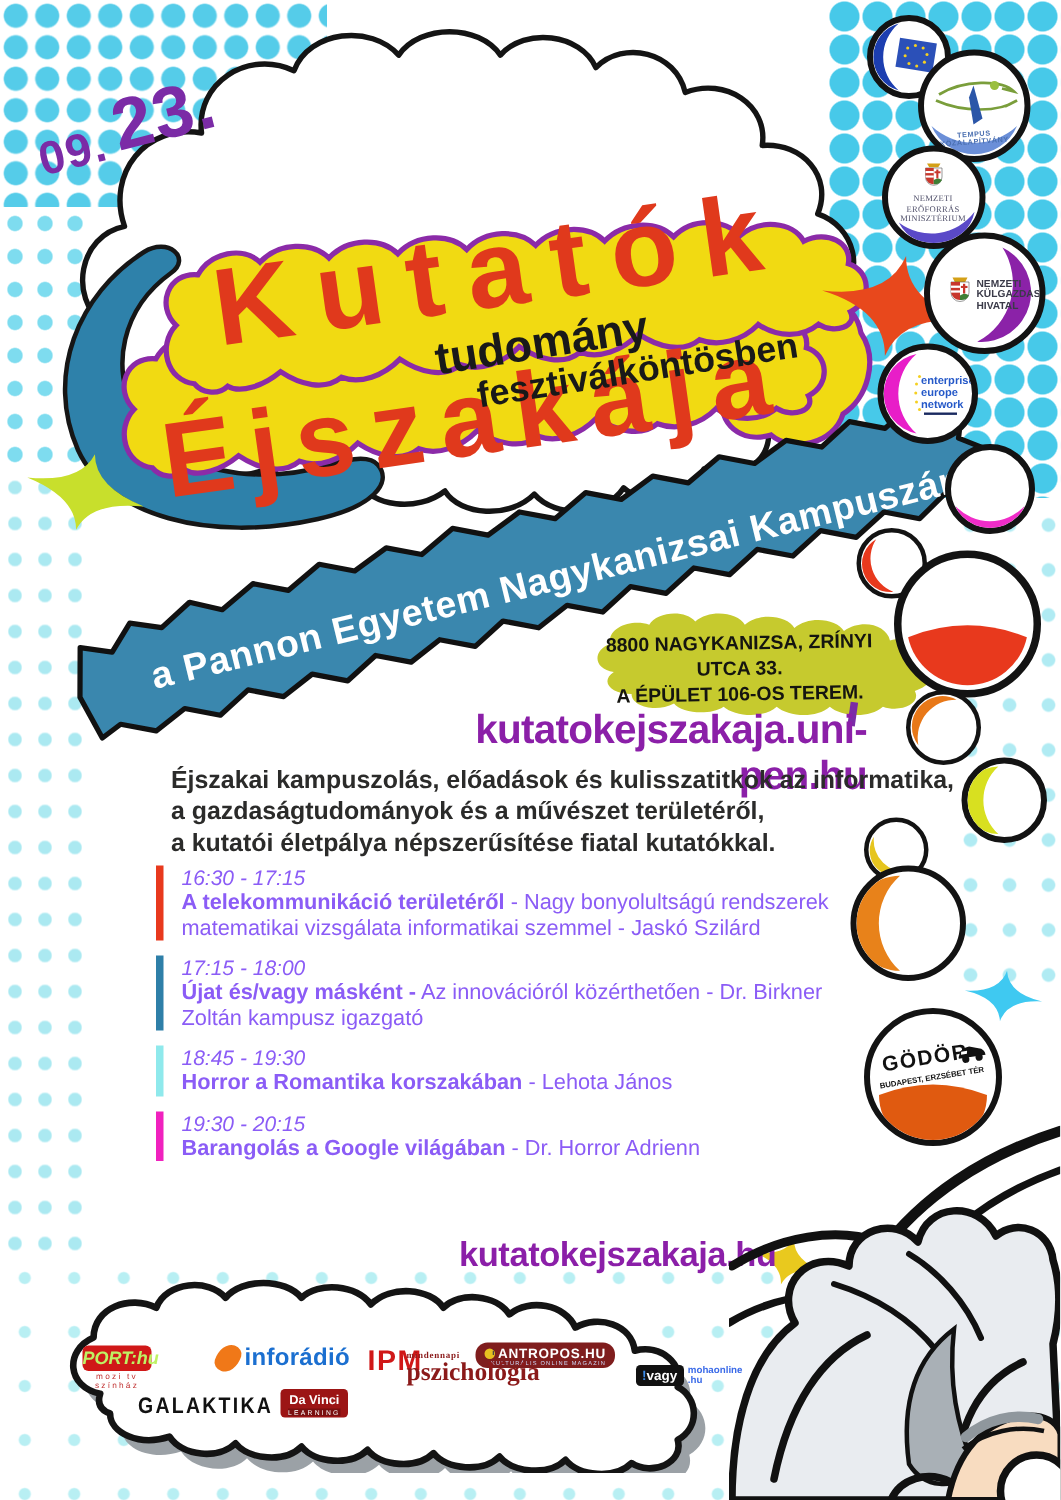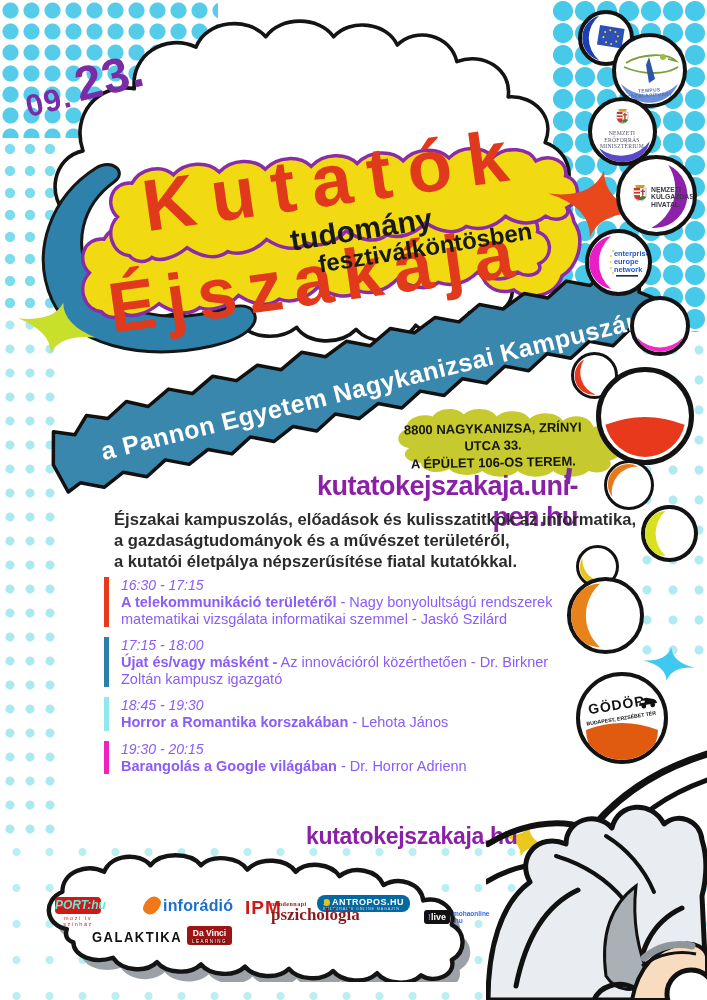--- a/index.html
+++ b/index.html
@@ -52,28 +52,28 @@
   .ptext{position:absolute;z-index:2;}
   .tempus-label{left:0;top:51px;width:100%;text-align:center;font-size:4.8px;font-weight:700;
                 color:#4a6fb0;letter-spacing:.4px;transform:rotate(-4deg);}
   .nefmi-label{left:2px;top:29px;width:56px;text-align:center;font-family:"Liberation Serif",serif;
                font-size:5.7px;line-height:6.6px;color:#50506a;letter-spacing:.2px;}
   .nkh-label{left:31px;top:27px;width:42px;font-size:6.8px;line-height:7.4px;font-weight:700;color:#3a3a48;}
   .een-label{left:25px;top:17px;width:34px;font-size:7.4px;line-height:7.8px;font-weight:700;color:#2458c8;}
   
   .logos{left:0;top:0;}
   .logo{position:absolute;}
-  .port-box{width:46px;height:17px;background:#d01818;border-radius:4px;color:#5eead4;font-weight:700;
+  .port-box{width:46px;height:17px;background:#d01818;border-radius:4px;color:#bef264;font-weight:700;
             font-style:italic;font-size:12px;line-height:17px;text-align:center;letter-spacing:0;}
   .port-tag{font-size:5.5px;color:#c03030;letter-spacing:1.5px;text-align:center;margin-top:1px;}
   .inforadio{display:flex;align-items:center;gap:3px;}
   .inforadio .blade{width:16px;height:19px;background:#f07818;border-radius:60% 40% 60% 40%/70% 30% 70% 30%;transform:rotate(18deg);}
   .inforadio .txt{color:#1b6fd0;font-weight:700;font-size:16px;letter-spacing:.2px;}
   .ipm{color:#d01818;font-weight:900;font-size:19px;letter-spacing:1px;}
-  .antro-box{background:#0369a1;border-radius:8px;padding:2px 6px 1px;color:#fff;text-align:left;}
+  .antro-box{background:#7f1d1d;border-radius:8px;padding:2px 6px 1px;color:#fff;text-align:right;}
   .antro-main{font-size:9px;font-weight:900;letter-spacing:.5px;display:flex;align-items:center;gap:2px;justify-content:center;}
   .antro-dot{display:inline-block;width:7px;height:7px;border-radius:50%;background:#e8c020;color:#1a2a50;
              font-size:5px;line-height:7px;font-weight:900;}
   .antro-tag2{font-size:3.8px;letter-spacing:.8px;color:#cfd8f8;}
   .moha{display:flex;align-items:flex-start;gap:3px;}
   .moha .box{background:#111;color:#fff;border-radius:3px;font-weight:900;font-size:9px;padding:2px 4px;}
   .moha .box i{color:#3a8ae8;font-style:normal;}
   .moha .lbl{color:#3a6ae8;font-size:6.5px;line-height:7px;font-weight:700;}
   .galaktika{color:#111;font-weight:900;font-size:13px;letter-spacing:1.5px;transform:scaleY(1.15);}
   .davinci{background:#9c1515;border-radius:3px;color:#fff;text-align:center;padding:2px 5px 1px;}
@@ -329,21 +329,21 @@
     <div class="logo" style="left:317px;top:895px;">
       <div class="antro-box">
         <div class="antro-main">
             <span class="antro-dot">i</span>
             <span>ANTROPOS.HU</span>
           </div>
         <div class="antro-tag2">KULTURÁLIS ONLINE MAGAZIN</div>
       </div>
     </div>
     <div class="logo moha" style="left:424px;top:910px;">
-      <span class="box"><i>!</i><span>live</span></span>
+      <span class="box"><i>!</i><span>vagy</span></span>
       <span class="lbl"><span>mohaonline</span><br><span>.hu</span></span>
     </div>
     <div class="logo galaktika" style="left:92px;top:929px;">GALAKTIKA</div>
     <div class="logo davinci" style="left:187px;top:926px;">
       <div class="dv1">Da Vinci</div>
       <div class="dv2">LEARNING</div>
     </div>
     <div class="logo pszicho" style="left:271px;top:901px;">
       <div class="p1">mindennapi</div>
       <div class="p2">pszichológia</div>

